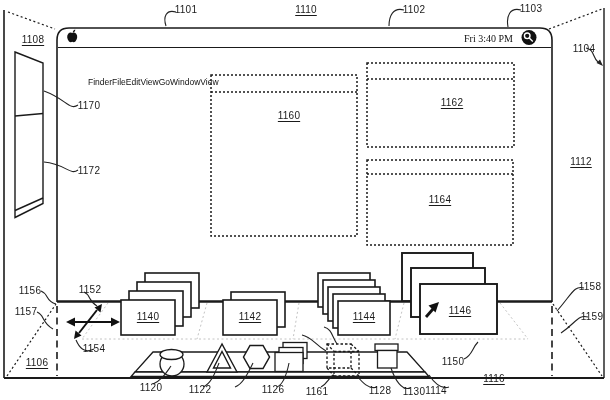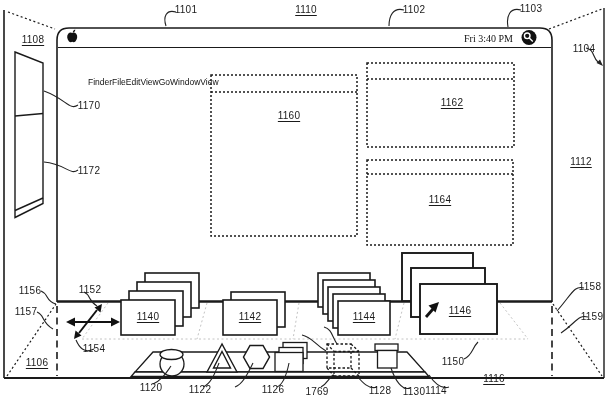--- a/index.html
+++ b/index.html
@@ -217,18 +217,18 @@
 <div class="ref u" style="left:460px; top:306px;">1146</div>
 <div class="ref" style="left:590px; top:282px;">1158</div>
 <div class="ref" style="left:592px; top:312px;">1159</div>
 <div class="ref u" style="left:37px;  top:358px;">1106</div>
 <div class="ref u" style="left:494px; top:358px;margin-top:16px;">1116</div>
 <div class="ref" style="left:453px; top:357px;">1150</div>
 <div class="ref" style="left:151px; top:383px;">1120</div>
 <div class="ref" style="left:200px; top:385px;">1122</div>
 <div class="ref" style="left:231px; top:403px;">1124</div>
 <div class="ref" style="left:273px; top:385px;">1126</div>
-<div class="ref" style="left:317px; top:387px;">1769</div>
+<div class="ref" style="left:317px; top:387px;">1161</div>
 <div class="ref" style="left:380px; top:386px;">1128</div>
 <div class="ref" style="left:414px; top:387px;">1130</div>
 <div class="ref" style="left:436px; top:386px;">1114</div>
 
 </div>
 
 </body></html>

